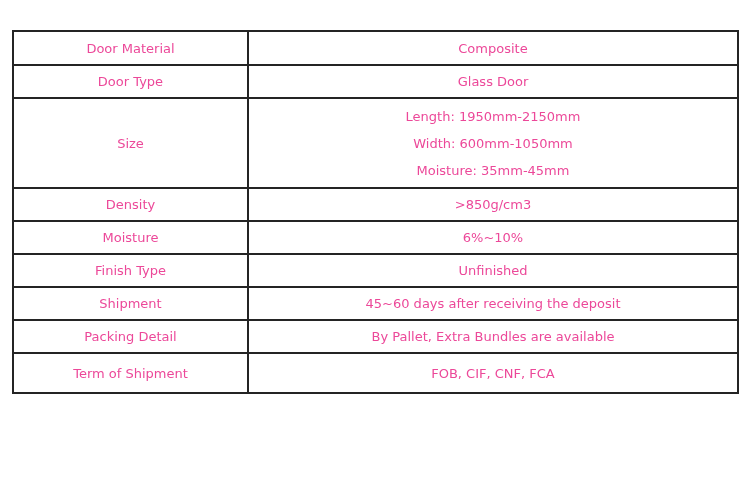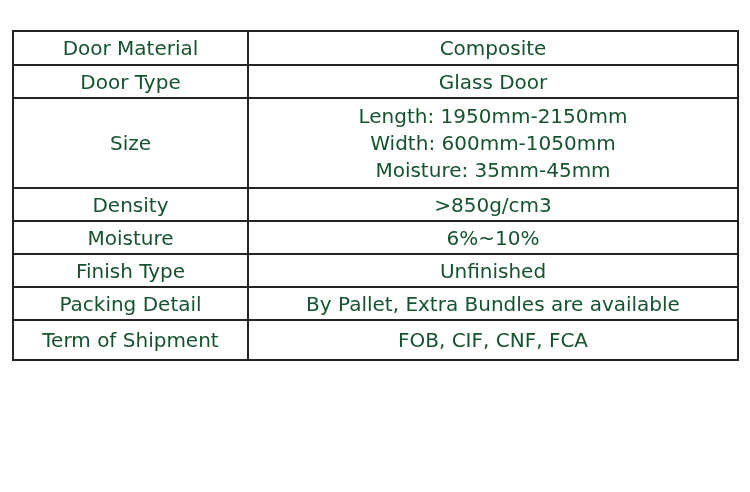--- a/index.html
+++ b/index.html
@@ -14,22 +14,22 @@
     font-family: "DejaVu Sans", "Liberation Sans", sans-serif;
     color: #1a1a1a;
   }
   table.spec-table {
     position: absolute;
     left: 12px;
     top: 30px;
     width: 727px;
     border-collapse: collapse;
     table-layout: fixed;
-    font-size: 20px;
-    color: #14532d;
+    font-size: 13px;
+    color: #ec4899;
   }
   table.spec-table td {
     border: 2px solid #242424;
     padding: 3px 6px;
     vertical-align: middle;
     background: #ffffff;
   }
   td.label-cell {
     width: 221px;
     text-align: center;
@@ -80,20 +80,24 @@
     </tr>
     <tr class="r-single">
       <td class="label-cell">Moisture</td>
       <td class="value-cell">6%~10%</td>
     </tr>
     <tr class="r-single">
       <td class="label-cell">Finish Type</td>
       <td class="value-cell">Unfinished</td>
     </tr>
     <tr class="r-single">
+      <td class="label-cell">Shipment</td>
+      <td class="value-cell">45~60 days after receiving the deposit</td>
+    </tr>
+    <tr class="r-single">
       <td class="label-cell">Packing Detail</td>
       <td class="value-cell">By Pallet, Extra Bundles are available</td>
     </tr>
     <tr class="r-term">
       <td class="label-cell">Term of Shipment</td>
       <td class="value-cell">FOB, CIF, CNF, FCA</td>
     </tr>
   </tbody>
 </table>
 

